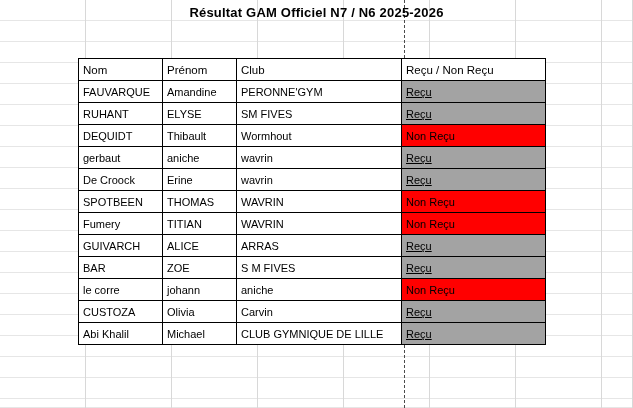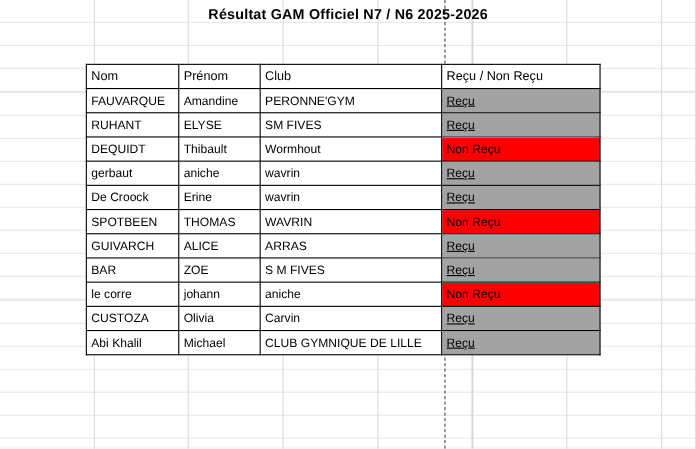--- a/index.html
+++ b/index.html
@@ -162,20 +162,26 @@
           <td>wavrin</td>
           <td class="status recu">Reçu</td>
         </tr>
         <tr>
           <td>SPOTBEEN</td>
           <td>THOMAS</td>
           <td>WAVRIN</td>
           <td class="status nonrecu">Non Reçu</td>
         </tr>
         <tr>
+          <td>Fumery</td>
+          <td>TITIAN</td>
+          <td>WAVRIN</td>
+          <td class="status nonrecu">Non Reçu</td>
+        </tr>
+        <tr>
           <td>GUIVARCH</td>
           <td>ALICE</td>
           <td>ARRAS</td>
           <td class="status recu">Reçu</td>
         </tr>
         <tr>
           <td>BAR</td>
           <td>ZOE</td>
           <td>S M FIVES</td>
           <td class="status recu">Reçu</td>

